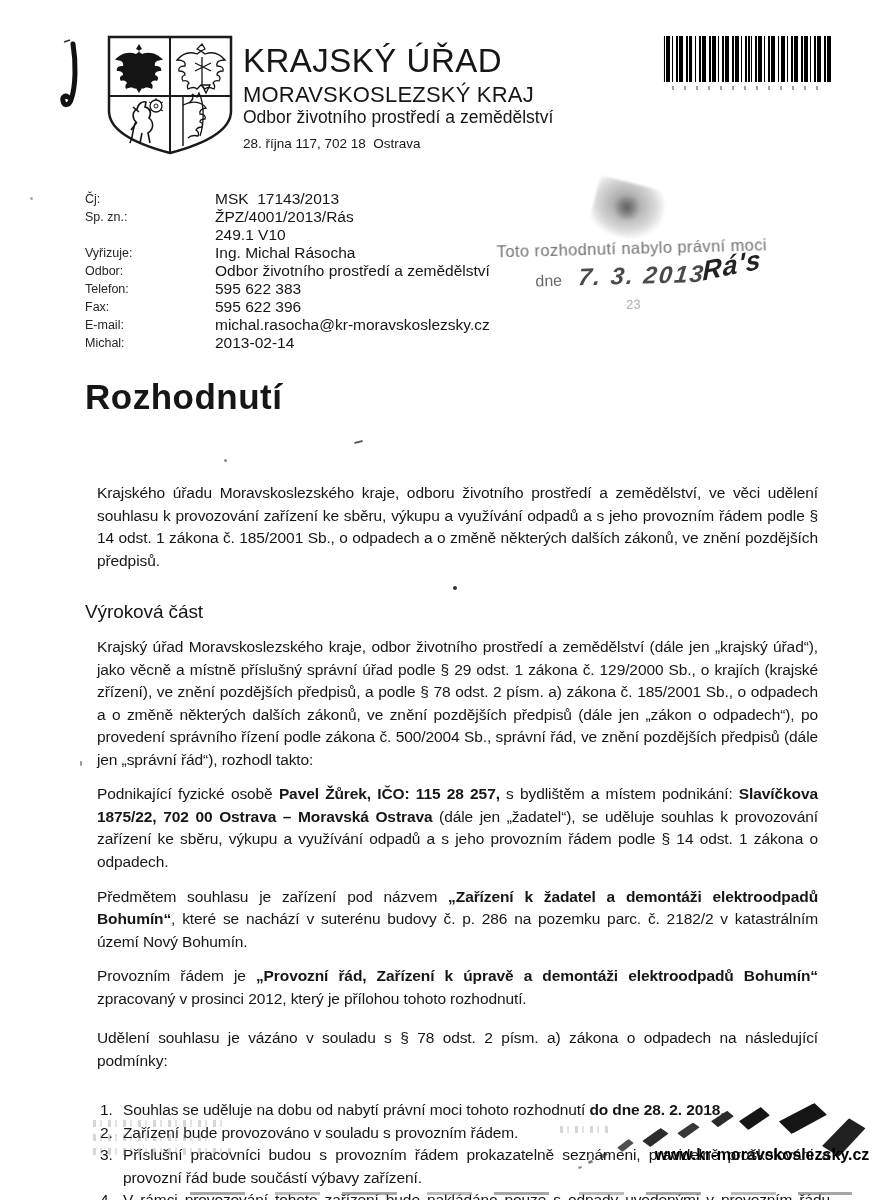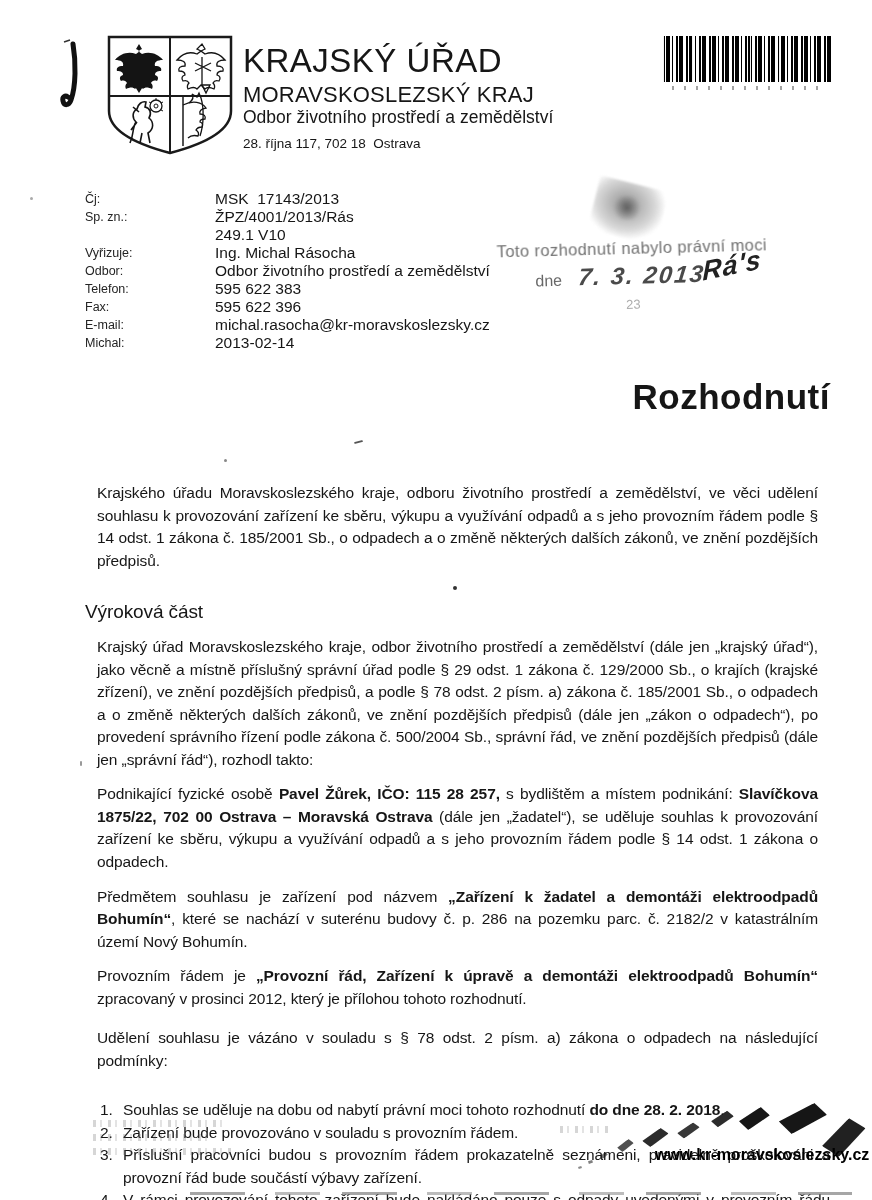--- a/index.html
+++ b/index.html
@@ -39,21 +39,21 @@
   .stamp{position:absolute; left:497px; top:238px; width:335px; transform:rotate(-1.5deg);
     color:#4d4d4d;}
   .stamp-line1{font-size:16.5px; letter-spacing:.4px; opacity:.8; filter:blur(.3px);}
   .stamp-line2{margin-top:4px; margin-left:38px; font-size:16px; opacity:.85;}
   .hand-date{display:inline-block; margin-left:16px; font-size:24px; font-weight:bold; font-style:italic;
     color:#2b2b2b; transform:skewX(-8deg); letter-spacing:2px;}
   .signature{position:absolute; left:205px; top:14px; font-size:27px; font-weight:bold; font-style:italic;
     color:#222; transform:rotate(-10deg) skewX(-12deg); letter-spacing:1px;}
   .stamp-faint{position:absolute; left:128px; top:58px; font-size:13px; color:#8a8a8a; opacity:.7;}
   
-  .doc-title{position:absolute; left:85px; top:377px; width:745px; text-align:right;
+  .doc-title{position:absolute; left:85px; top:377px; width:745px; text-align:left;
     font-size:35px; font-weight:bold; letter-spacing:.5px;}
   .content{position:absolute; left:85px; top:470px; width:745px;
     font-size:15.5px; line-height:22.5px; text-align:justify; letter-spacing:-.1px;}
   .content p{margin:12px;}
   .p-ruling{margin-top:12px !important;}
   .section-heading{margin:27px 0 0 0; font-size:19px; font-weight:normal; line-height:25px; text-align:left;}
   .p-applicant{margin-top:9px !important;}
   .p-facility{margin-top:12.5px !important;}
   .p-rules{margin-top:12px !important;}
   .p-cond-intro{margin-top:17px !important;}

